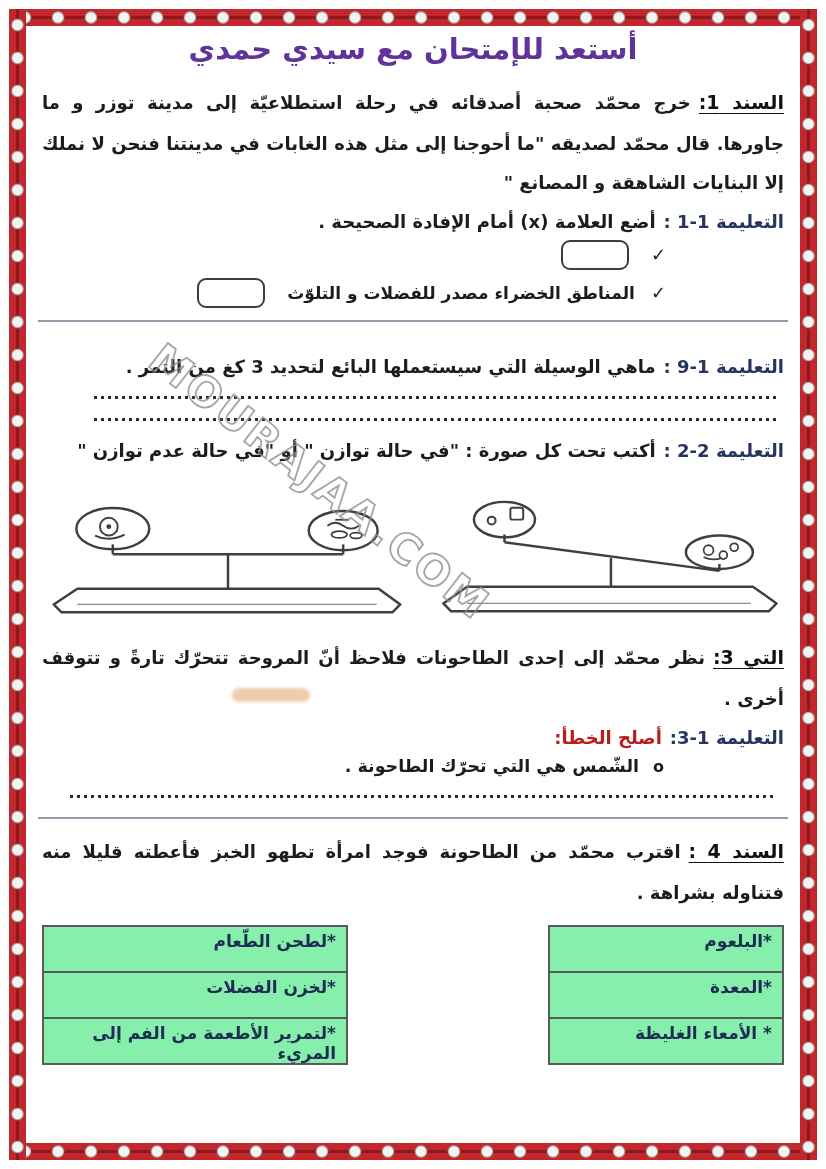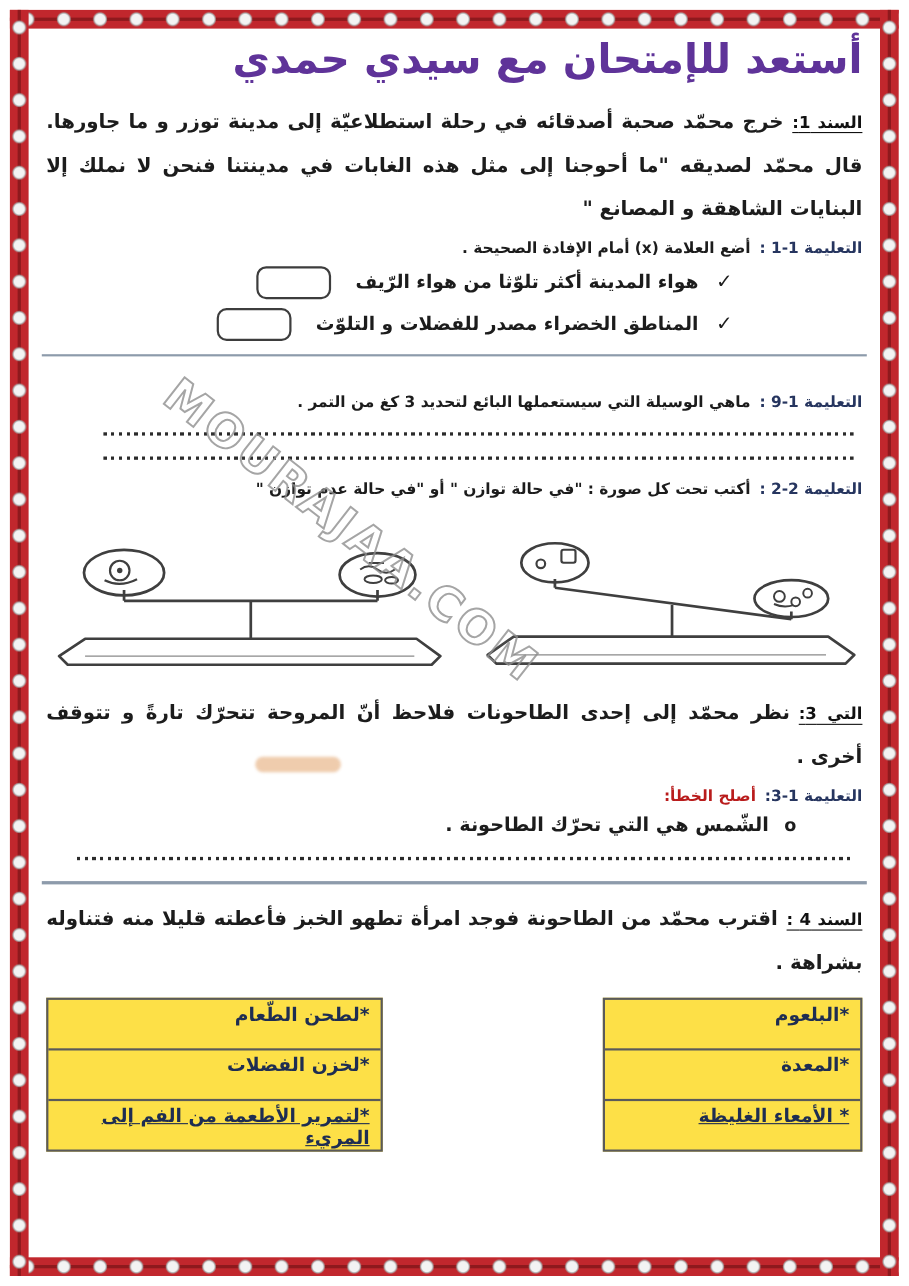--- a/index.html
+++ b/index.html
@@ -46,33 +46,33 @@
     opacity:.8;pointer-events:none;white-space:nowrap;
   }
   .stain{
     position:absolute;left:232px;top:688px;width:78px;height:14px;
     background:#e2a36b;opacity:.55;border-radius:7px;filter:blur(1.5px);
   }
 
   
   .content{position:absolute;top:28px;right:42px;left:42px;bottom:28px;}
   .title{
-    color:#5f3399;font-size:37px;font-weight:bold;
+    text-align:center;color:#5f3399;font-size:29px;font-weight:bold;
     margin:4px 0 16px;letter-spacing:0.5px;
   }
   .para{
     font-size:18px;line-height:2.2;color:#1c1c1c;font-weight:600;
     text-align:justify;margin:4px 0;
   }
   .shead{
-    font-weight:bold;font-size:15px;color:#111;
+    font-weight:bold;font-size:19px;color:#111;
     text-decoration:underline;text-underline-offset:4px;
     margin-left:8px;
   }
-  .instr{font-size:14px;margin:8px 0;color:#1c1c1c;font-weight:600;}
+  .instr{font-size:18px;margin:8px 0;color:#1c1c1c;font-weight:600;}
   .ilabel{color:#26355f;font-weight:bold;margin-left:8px;}
   .navy{color:#b91c1c;font-weight:bold;text-align:right;}
   .sp-top{margin-top:34px;}
 
   .checkrow{
     display:flex;align-items:center;gap:16px;
     margin:8px 118px 8px 0;font-size:17px;font-weight:600;color:#1c1c1c;
   }
   .tick{font-size:18px;}
   .cbox{
@@ -87,31 +87,31 @@
   .dots-wide{margin-left:28px;}
 
   .scales{
     display:flex;justify-content:space-between;align-items:flex-end;
     margin:32px 0 4px;
   }
   .scale{display:block;}
 
   .bullet-line{
     font-size:17.5px;font-weight:600;color:#1c1c1c;
-    margin:6px 60px 6px 0;
+    margin:6px 120px 6px 0;
   }
   .obullet{margin-left:14px;font-size:16px;}
 
   .match{display:flex;justify-content:space-between;margin-top:12px;align-items:flex-start;}
-  .mtable{border:2px solid #5a5a5a;background:#fde047;}
+  .mtable{border:2px solid #5a5a5a;background:#86efac;}
   .mtable .mcell{
     height:40px;padding:4px 10px 0;border-bottom:2px solid #5a5a5a;
     font-size:17px;font-weight:bold;color:#1e2d52;text-align:right;
   }
-  .mtable .mcell:last-child{border-bottom:none;text-decoration:underline;}
+  .mtable .mcell:last-child{border-bottom:none;}
   .organs{width:232px;}
   .funcs{width:302px;}
 </style>
 </head>
 <body>
 
 <div class="page">
 
   <div class="border-strip h border-top"></div>
   <div class="border-strip h border-bottom"></div>
@@ -124,21 +124,20 @@
   <div class="content">
 
     <h1 class="title">أستعد للإمتحان مع سيدي حمدي</h1>
 
     <p class="para"><span class="shead">السند 1:</span><span>خرج محمّد صحبة أصدقائه في رحلة استطلاعيّة إلى مدينة توزر و ما جاورها. قال محمّد لصديقه "ما أحوجنا إلى مثل هذه الغابات في مدينتنا فنحن لا نملك إلا البنايات الشاهقة و المصانع "</span></p>
 
     <p class="instr"><span class="ilabel">التعليمة 1-1 :</span><span>أضع العلامة (x) أمام الإفادة الصحيحة .</span></p>
 
     <div class="checkrow">
       <span class="tick">✓</span>
-      <span class="ctext">هواء المدينة أكثر تلوّثا من هواء الرّيف</span>
       <span class="cbox"></span>
     </div>
     <div class="checkrow">
       <span class="tick">✓</span>
       <span class="ctext">المناطق الخضراء مصدر للفضلات و التلوّث</span>
       <span class="cbox"></span>
     </div>
 
     <div class="sep"></div>
 

